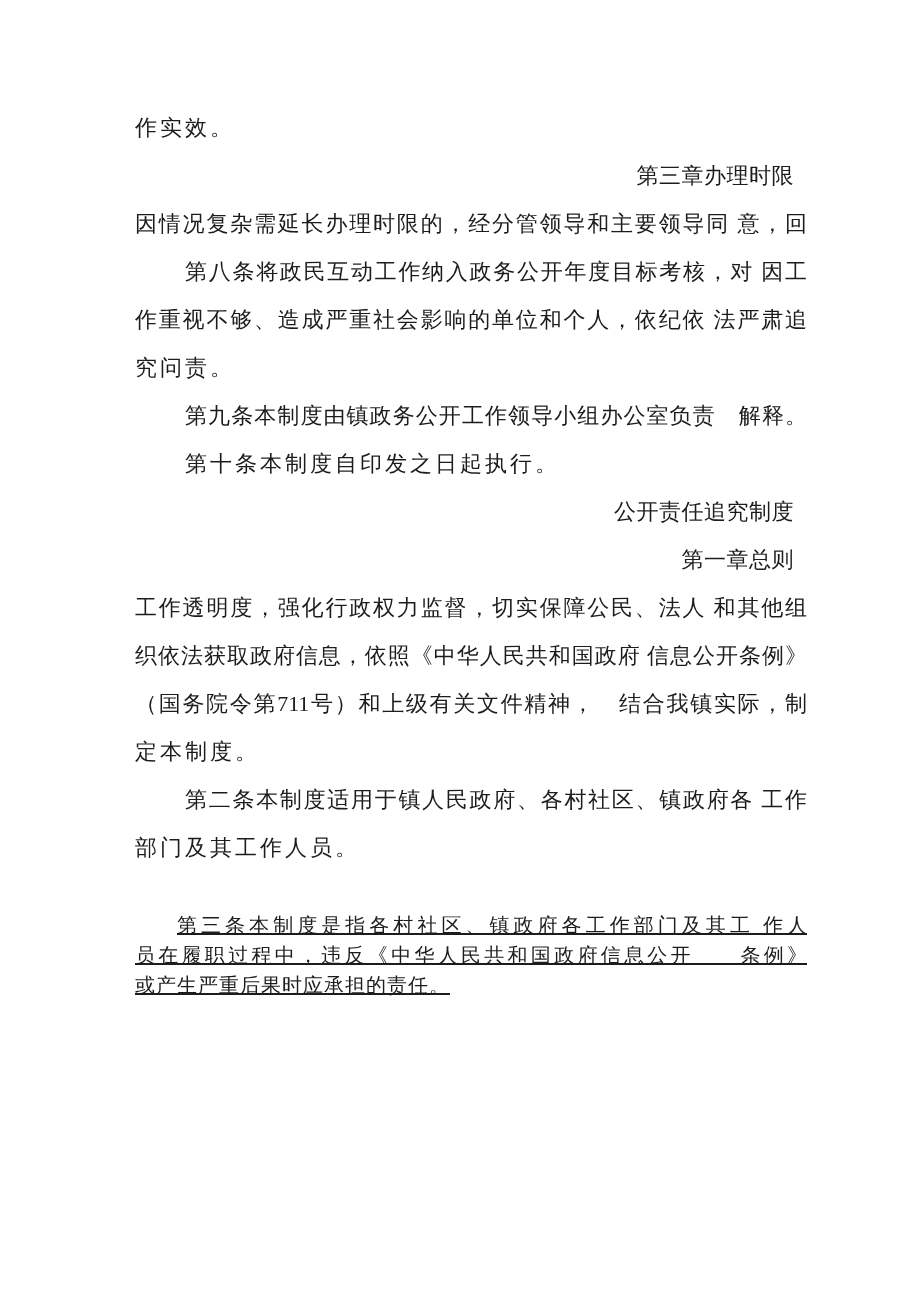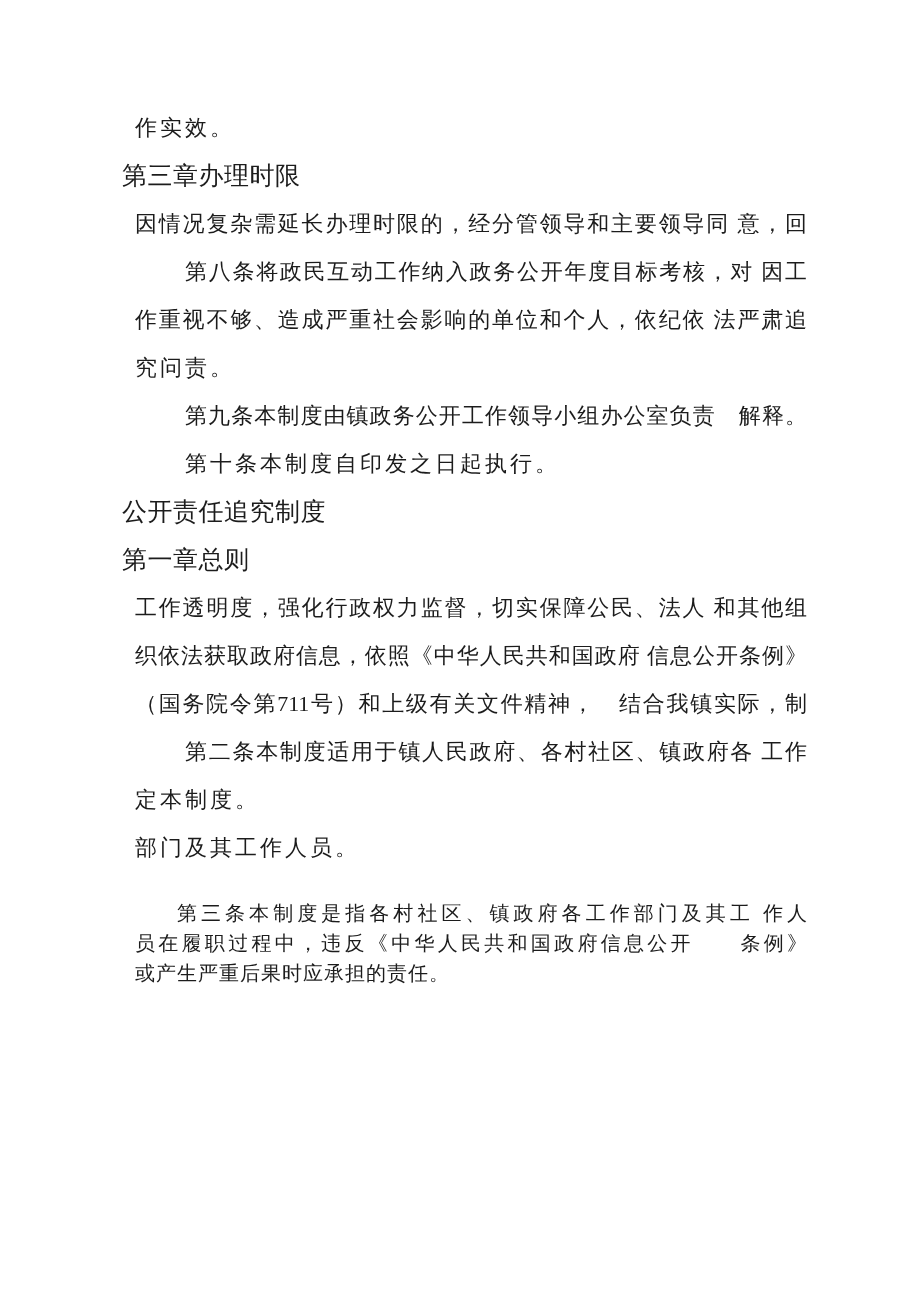--- a/index.html
+++ b/index.html
@@ -38,35 +38,35 @@
     text-justify: inter-character;
   }
   
   .first { text-indent: 50px; }
   
   .last { letter-spacing: 3px; }
   
   .h {
     height: 48px;
     line-height: 48px;
-    font-size: 25px;
-    text-align: left;
+    font-size: 22px;
+    text-align: right;
     position: relative;
     left: -13px;
     letter-spacing: 0.5px;
   }
   
   .tight {
     height: 30px;
     line-height: 30px;
     font-size: 20px;
   }
   .tight.first { text-indent: 42px; }
   .tight.last { letter-spacing: 1px; }
-  .tight-group { margin-top: 26px; }
+  .tight-group { margin-top: 38px; text-decoration: underline; }
 </style>
 </head>
 <body>
 
 <div class="page">
   <div class="doc">
 
     <div class="line last">作实效。</div>
     <div class="h">第三章办理时限</div>
 
@@ -78,23 +78,23 @@
 
     <div class="line jf first">第九条本制度由镇政务公开工作领导小组办公室负责　解释。</div>
     <div class="line last first">第十条本制度自印发之日起执行。</div>
 
     <div class="h">公开责任追究制度</div>
     <div class="h">第一章总则</div>
 
     <div class="line jf">工作透明度，强化行政权力监督，切实保障公民、法人 和其他组</div>
     <div class="line jf">织依法获取政府信息，依照《中华人民共和国政府 信息公开条例》</div>
     <div class="line jf">（国务院令第711号）和上级有关文件精神，　结合我镇实际，制</div>
+    <div class="line last">定本制度。</div>
+
     <div class="line jf first">第二条本制度适用于镇人民政府、各村社区、镇政府各 工作</div>
-
-    <div class="line last">定本制度。</div>
     <div class="line last">部门及其工作人员。</div>
 
     <div class="tight-group">
       <div class="line tight jf first">第三条本制度是指各村社区、镇政府各工作部门及其工 作人</div>
       <div class="line tight jf">员在履职过程中，违反《中华人民共和国政府信息公开　　条例》</div>
       <div class="line tight last">或产生严重后果时应承担的责任。</div>
     </div>
 
   </div>
 </div>

